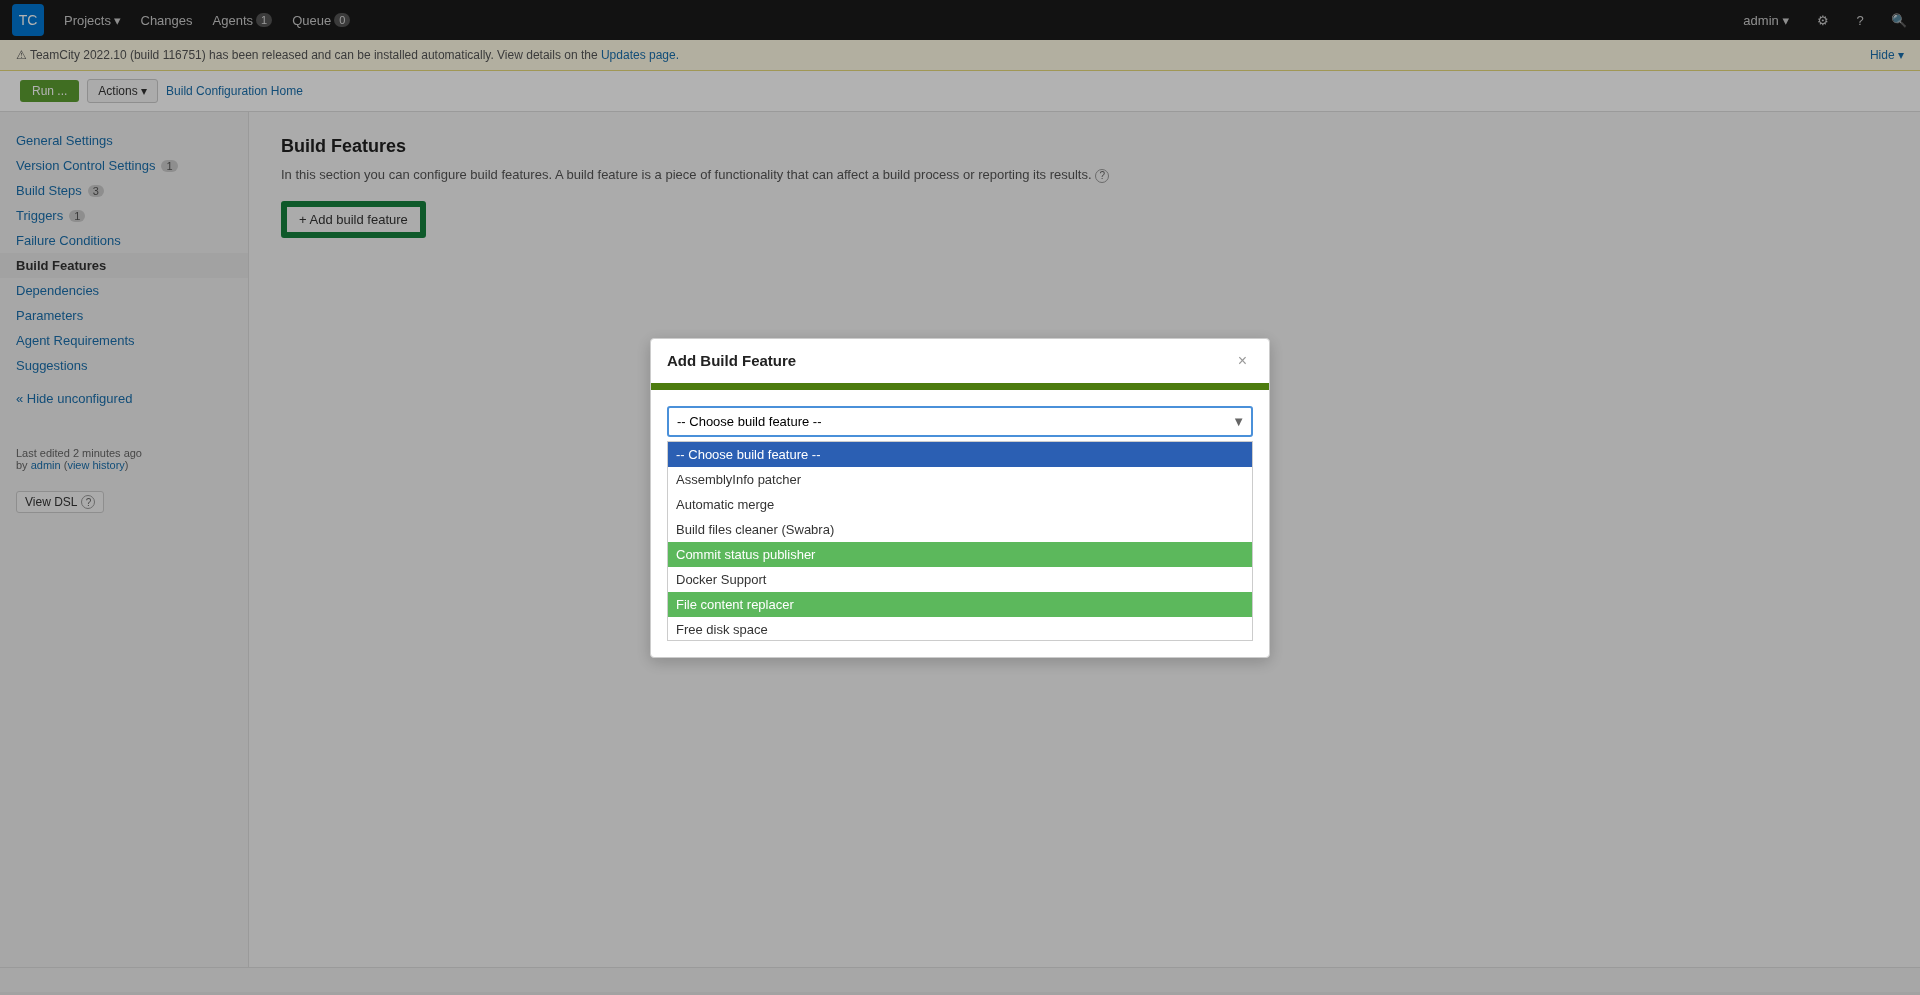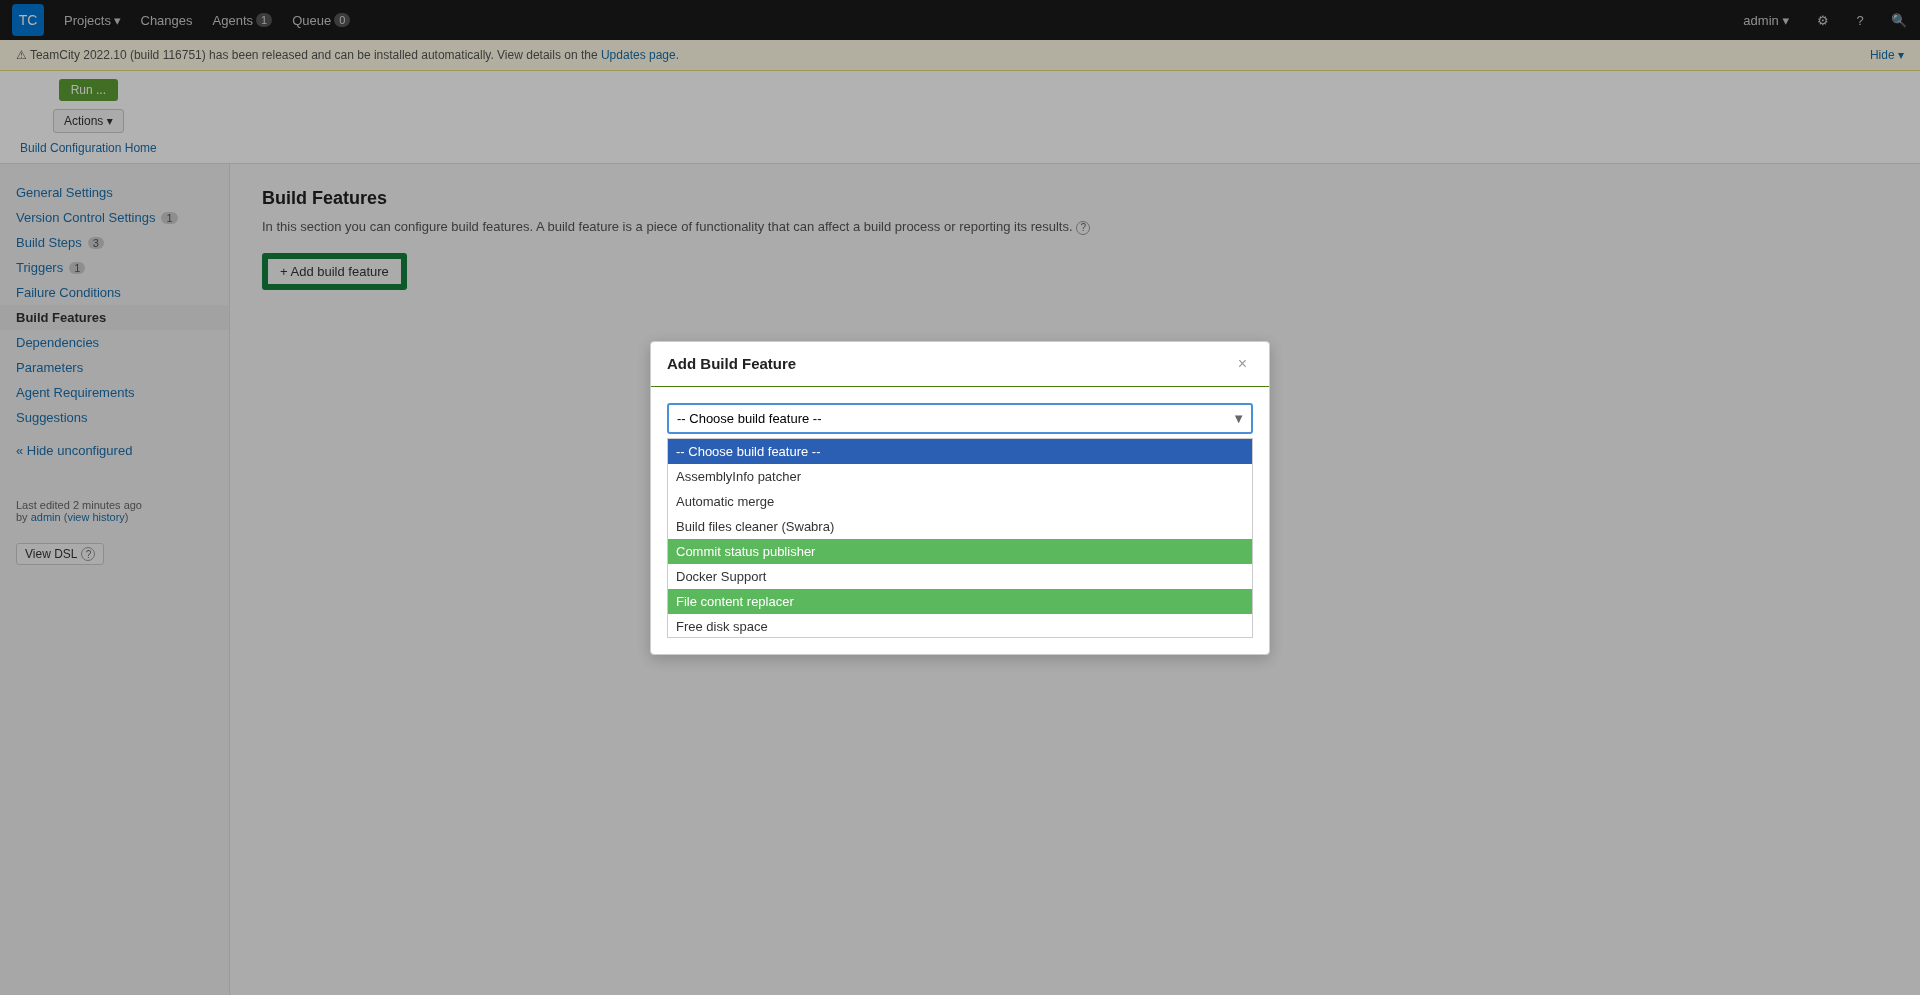--- a/index.html
+++ b/index.html
@@ -47,39 +47,39 @@
     .page-header {
       background: #fff; padding: 8px 20px;
       border-bottom: 1px solid #ddd;
       display: flex; align-items: center; justify-content: space-between;
     }
     .breadcrumb { font-size: 12px; color: #666; margin-bottom: 4px; }
     .breadcrumb a { color: #1a6fac; text-decoration: none; }
     .breadcrumb span { margin: 0 4px; }
     .page-title { font-size: 20px; font-weight: normal; color: #222; display: flex; align-items: center; gap: 8px; }
     .page-title-icon { width: 14px; height: 14px; border: 2px solid #999; display: inline-block; }
-    .page-header-actions { display: flex; align-items: center; gap: 8px; flex-direction: column; }
+    .page-header-actions { display: flex; align-items: center; gap: 8px; }
     .btn-run {
       background: #5c9e31; color: white; border: none; padding: 4px 12px;
       border-radius: 3px; cursor: pointer; font-size: 12px; display: flex; align-items: center; gap: 4px;
     }
     .btn-actions {
       background: #f5f5f5; color: #333; border: 1px solid #ccc; padding: 4px 10px;
       border-radius: 3px; cursor: pointer; font-size: 12px; display: flex; align-items: center; gap: 4px;
     }
     .btn-config-home { color: #1a6fac; text-decoration: none; font-size: 12px; }
 
     
     .main-layout {
       display: flex; min-height: calc(100vh - 140px);
     }
 
     
     .sidebar {
-      width: 230px; background: #f0f0f0; padding: 16px 0;
+      width: 249px; background: #f0f0f0; padding: 16px 0;
       border-right: 1px solid #ddd; flex-shrink: 0;
     }
     .sidebar-item {
       padding: 5px 16px; font-size: 13px; cursor: pointer;
       color: #1a6fac; text-decoration: none; display: flex; align-items: center; gap: 6px;
     }
     .sidebar-item.active { font-weight: bold; color: #333; background: #e8e8e8; }
     .sidebar-badge {
       background: #ccc; color: #555; border-radius: 8px; padding: 0 5px; font-size: 11px;
     }
@@ -110,21 +110,21 @@
     .modal-overlay {
       position: fixed; top: 0; left: 0; right: 0; bottom: 0;
       background: rgba(0,0,0,0.3); display: flex; align-items: center; justify-content: center;
       z-index: 100;
     }
     .modal {
       background: white; border: 1px solid #ccc; border-radius: 4px;
       width: 620px; padding: 0; box-shadow: 0 4px 16px rgba(0,0,0,0.2);
     }
     .modal-header {
-      padding: 12px 16px; border-bottom: 1px solid #4d7c0f;
+      padding: 12px 16px; border-bottom: 7px solid #4d7c0f;
       display: flex; align-items: center; justify-content: space-between;
     }
     .modal-title { font-size: 15px; font-weight: bold; color: #222; }
     .modal-close {
       background: none; border: none; cursor: pointer; font-size: 16px; color: #999;
       line-height: 1; padding: 2px 6px;
     }
     .modal-body { padding: 16px; }
 
     

